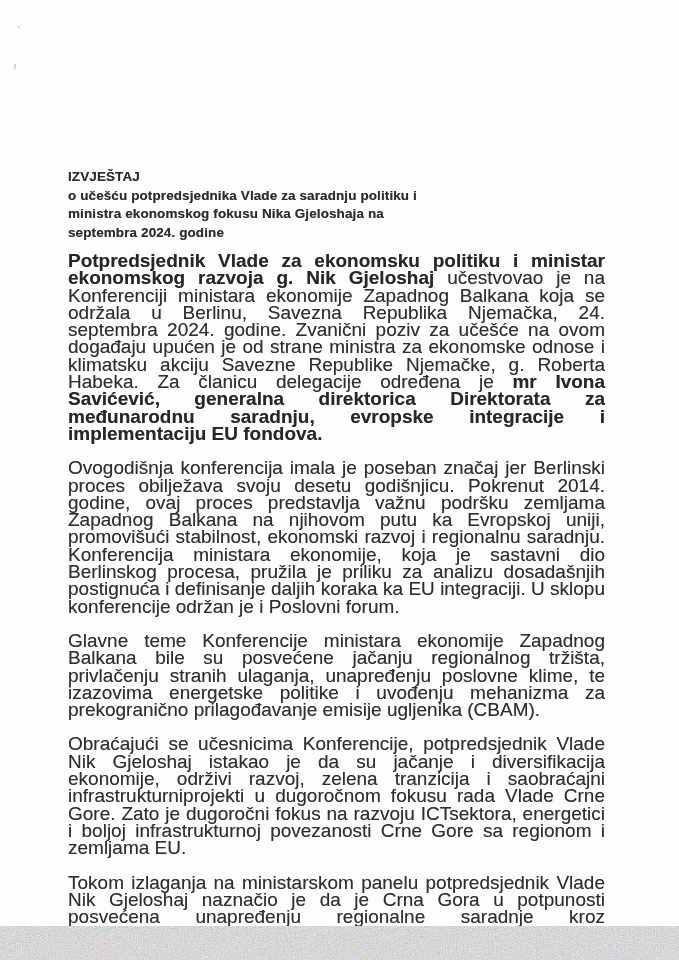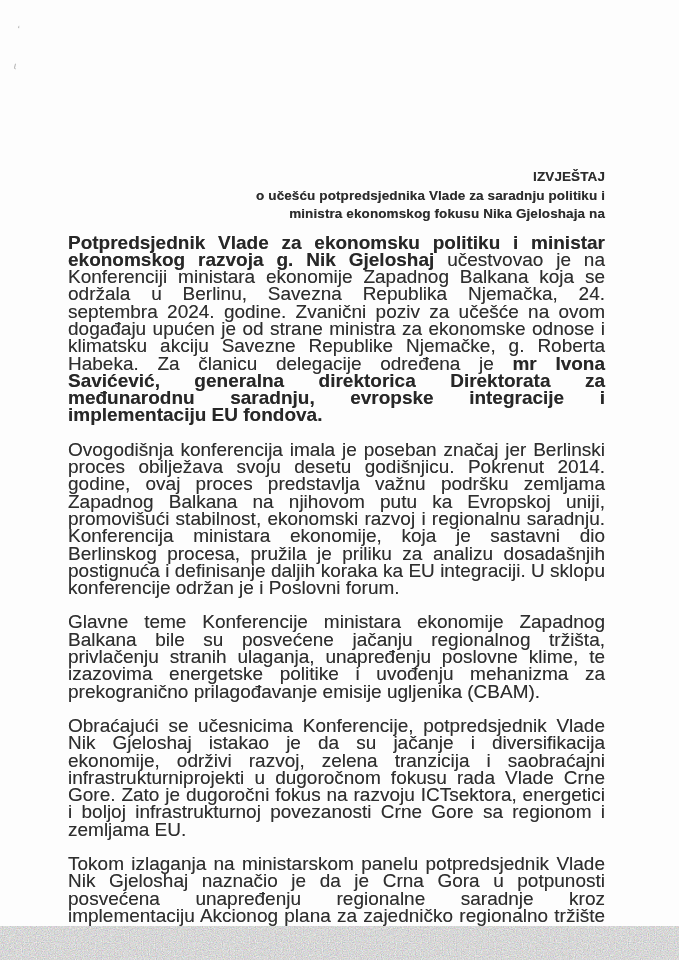--- a/index.html
+++ b/index.html
@@ -27,21 +27,21 @@
     transform: rotate(12deg);
     user-select: none;
   }
   .corner-mark.mark-1 { left: 17px; top: 25px; }
   .corner-mark.mark-2 { left: 14px; top: 61px; }
 
   
   .doc-title {
     width: 537px;
     margin-left: 68px;
-    text-align: right;
+    text-align: left;
     font-weight: 700;
     font-size: 13.5px;
     line-height: 18.5px;
     letter-spacing: 0.1px;
     color: #2c2c2c;
     text-shadow: 0 0 0.4px rgba(45,45,45,0.55);
   }
 
   
   .doc-body {
@@ -82,20 +82,21 @@
 
 <div class="page" style="background: rgb(253, 253, 253);">
 
   <span class="corner-mark mark-1">ʻ</span>
   <span class="corner-mark mark-2">ɩ</span>
 
   <header class="doc-title">
       <div>IZVJEŠTAJ</div>
       <div>o učešću potpredsjednika Vlade za saradnju politiku i</div>
       <div>ministra ekonomskog fokusu Nika Gjeloshaja na</div>
+      <div>septembra 2024. godine</div>
     </header>
 
   <main class="doc-body">
       <p><span class="seg seg-bold">Potpredsjednik Vlade za ekonomsku politiku i ministar ekonomskog razvoja g. Nik Gjeloshaj</span><span class="seg"> učestvovao je na Konferenciji ministara ekonomije Zapadnog Balkana koja se održala u Berlinu, Savezna Republika Njemačka, 24. septembra 2024. godine. Zvanični poziv za učešće na ovom događaju upućen je od strane ministra za ekonomske odnose i klimatsku akciju Savezne Republike Njemačke, g. Roberta Habeka. Za članicu delegacije određena je </span><span class="seg seg-bold">mr Ivona Savićević, generalna direktorica Direktorata za međunarodnu saradnju, evropske integracije i implementaciju EU fondova.</span></p>
       <p><span class="seg">Ovogodišnja konferencija imala je poseban značaj jer Berlinski proces obilježava svoju desetu godišnjicu. Pokrenut 2014. godine, ovaj proces predstavlja važnu podršku zemljama Zapadnog Balkana na njihovom putu ka Evropskoj uniji, promovišući stabilnost, ekonomski razvoj i regionalnu saradnju. Konferencija ministara ekonomije, koja je sastavni dio Berlinskog procesa, pružila je priliku za analizu dosadašnjih postignuća i definisanje daljih koraka ka EU integraciji. U sklopu konferencije održan je i Poslovni forum.</span></p>
       <p><span class="seg">Glavne teme Konferencije ministara ekonomije Zapadnog Balkana bile su posvećene jačanju regionalnog tržišta, privlačenju stranih ulaganja, unapređenju poslovne klime, te izazovima energetske politike i uvođenju mehanizma za prekogranično prilagođavanje emisije ugljenika (CBAM).</span></p>
       <p><span class="seg">Obraćajući se učesnicima Konferencije, potpredsjednik Vlade Nik Gjeloshaj istakao je da su jačanje i diversifikacija ekonomije, održivi razvoj, zelena tranzicija i saobraćajni infrastrukturniprojekti u dugoročnom fokusu rada Vlade Crne Gore. Zato je dugoročni fokus na razvoju ICTsektora, energetici i boljoj infrastrukturnoj povezanosti Crne Gore sa regionom i zemljama EU.</span></p>
       <p><span class="seg">Tokom izlaganja na ministarskom panelu potpredsjednik Vlade Nik Gjeloshaj naznačio je da je Crna Gora u potpunosti posvećena unapređenju regionalne saradnje kroz implementaciju Akcionog plana za zajedničko regionalno tržište i CEFTA Sporazuma, kao značajnih instrumenta za ubrzanje ekonomske integracije regiona Zapadnog Balkana sa tržištem EU.</span></p>
     </main>
 

